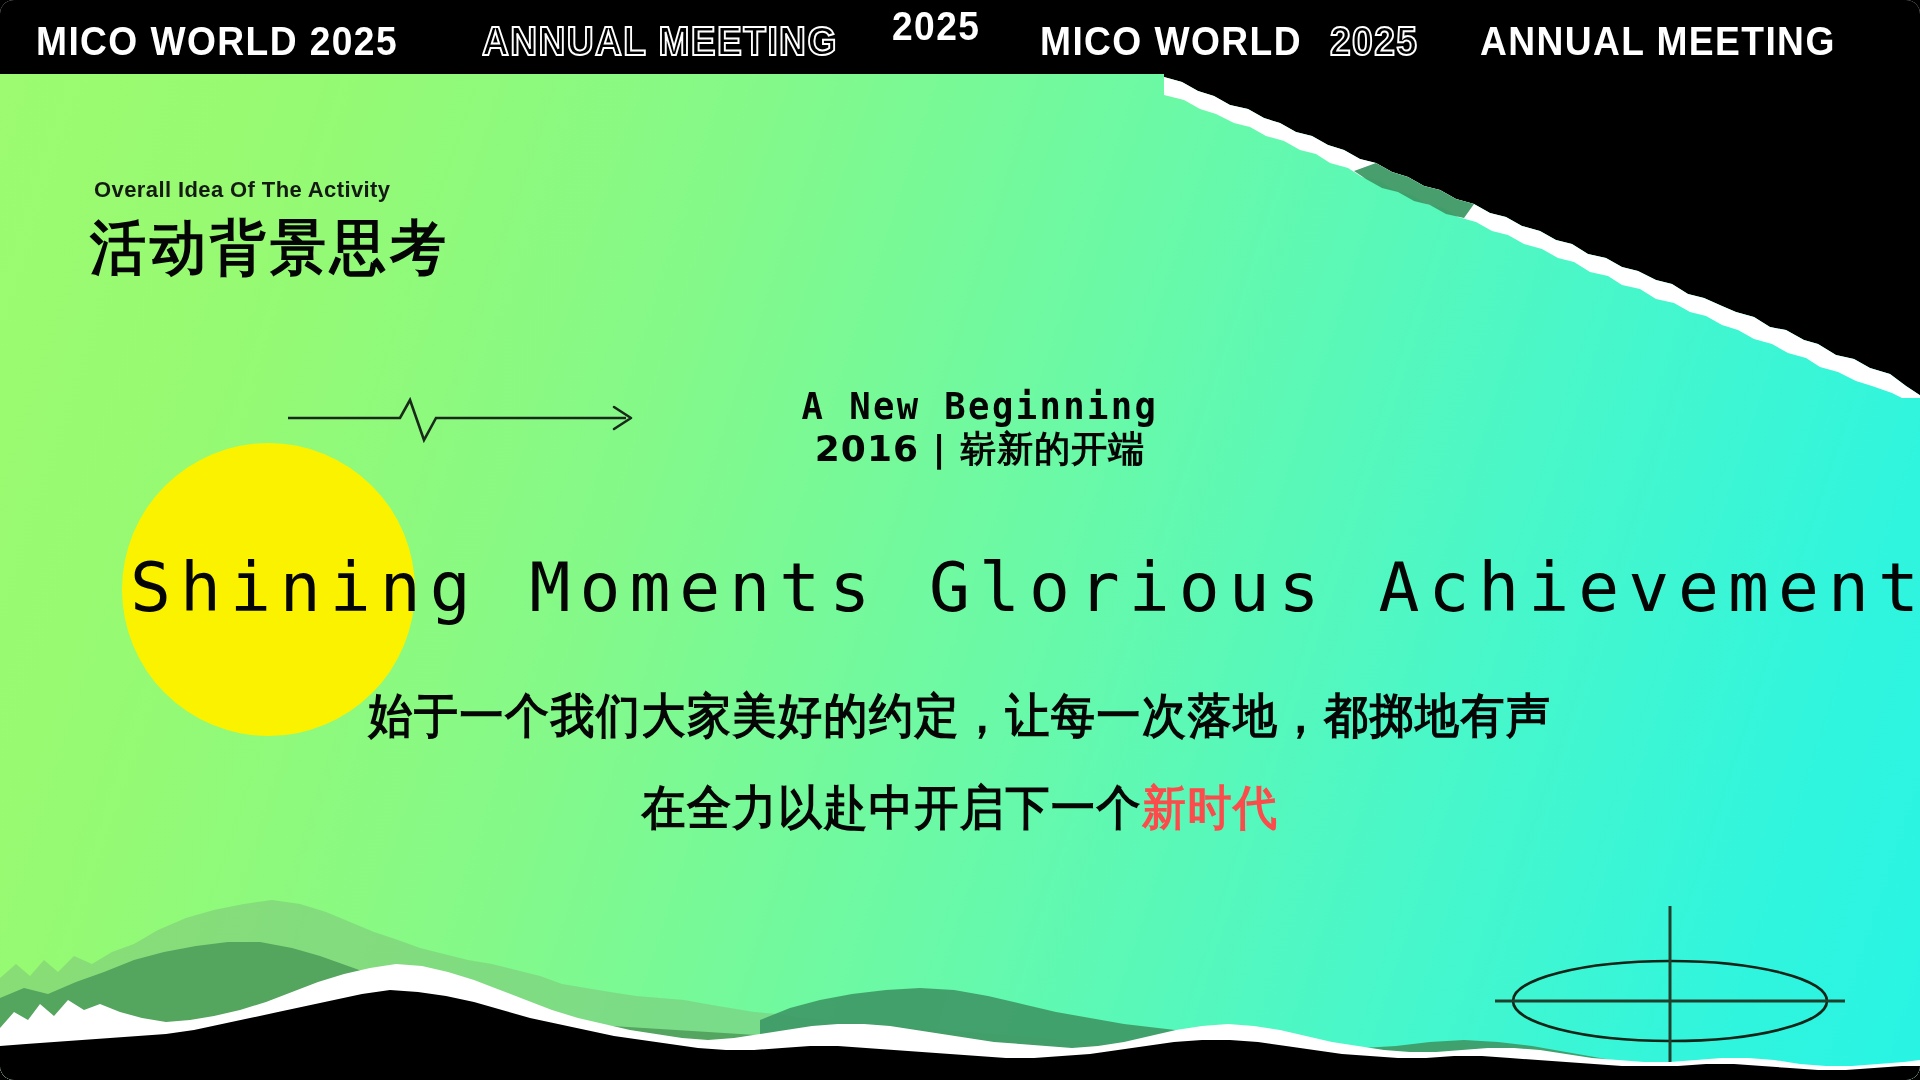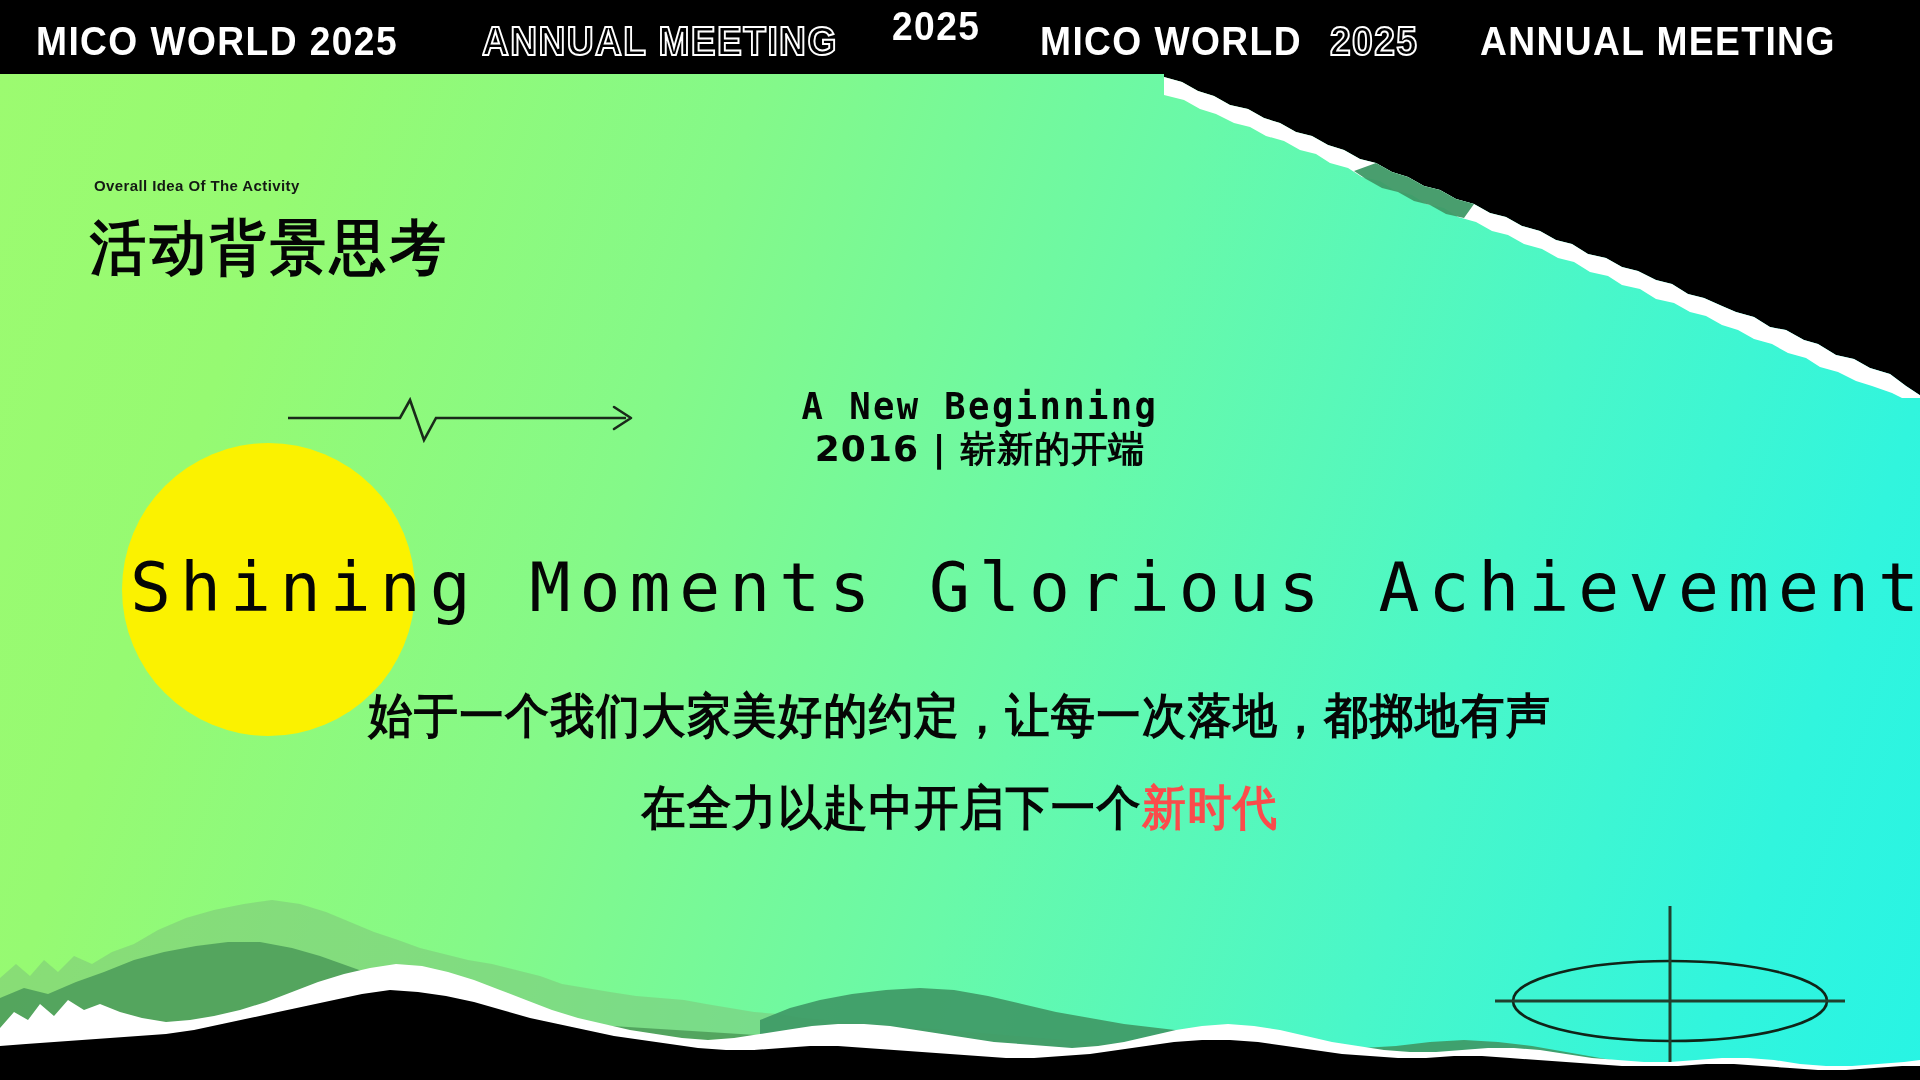--- a/index.html
+++ b/index.html
@@ -9,20 +9,21 @@
   }
   * { box-sizing: border-box; }
 
   #stage {
     position: relative;
     width: 1920px;
     height: 1080px;
     overflow: hidden;
     background: #ffffff;
     font-family: "Liberation Sans", sans-serif;
+    border-radius: 14px;
   }
 
   
   .marquee {
     position: absolute;
     left: 0; top: 0;
     width: 1920px;
     height: 74px;
     background: #000000;
     z-index: 40;
@@ -81,21 +82,21 @@
     z-index: 5;
   }
   .tear-tr svg, .tear-bottom svg { display: block; }
 
   
   .content { position: absolute; inset: 0; z-index: 20; }
 
   .eyebrow {
     position: absolute;
     left: 94px; top: 103px;
-    font-size: 15px;
+    font-size: 22px;
     font-weight: 600;
     letter-spacing: 0.4px;
     color: #141a14;
     text-align: center;
   }
   .sec-title {
     position: absolute;
     left: 90px; top: 135px;
     font-size: 56px;
     font-weight: 900;

